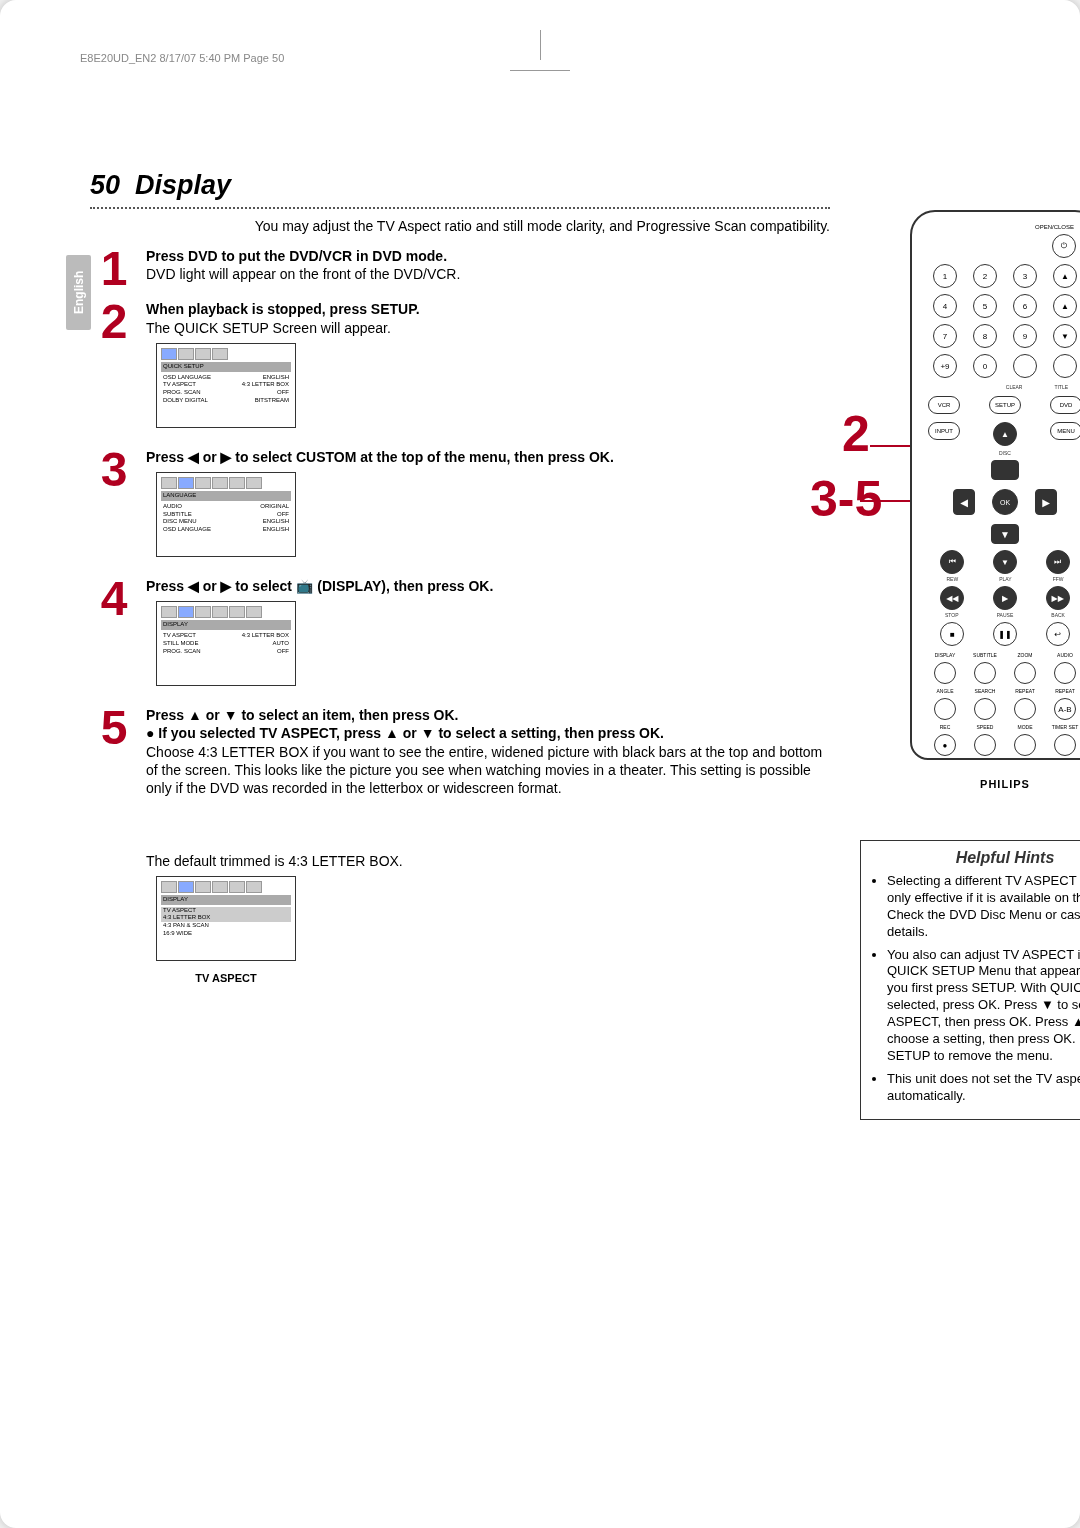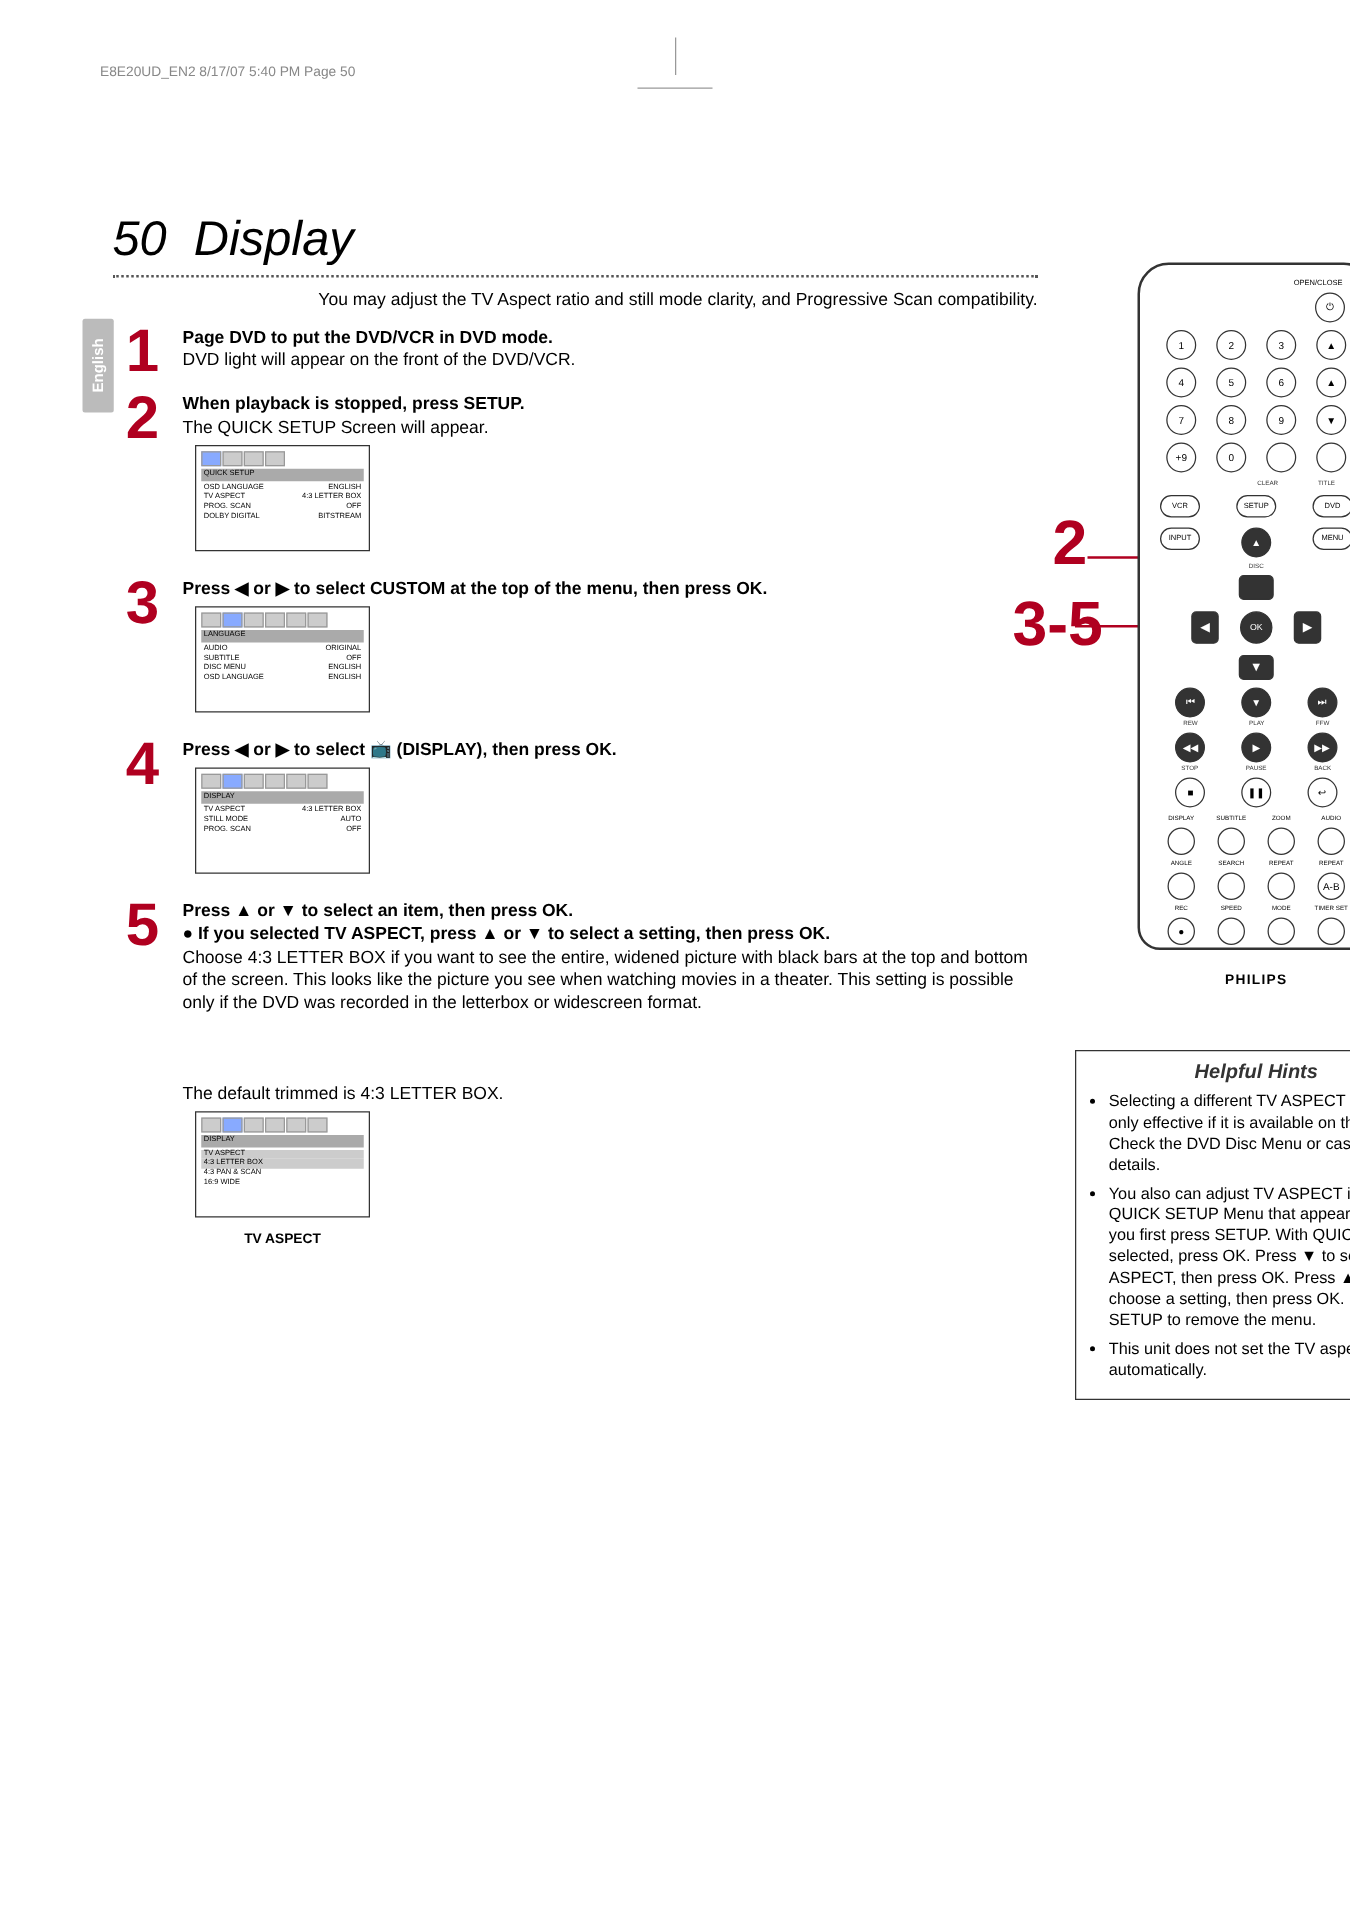--- a/index.html
+++ b/index.html
@@ -11,20 +11,21 @@
     justify-content: center;
   }
   .page {
     width: 1080px;
     height: 1528px;
     background: #fff;
     position: relative;
     box-shadow: 0 0 8px rgba(0,0,0,0.2);
     padding: 50px 70px 50px 90px;
     box-sizing: border-box;
+    border-radius: 16px;
   }
   .header-meta {
     font-size: 11px;
     color: #888;
     position: absolute;
     top: 52px;
     left: 80px;
   }
   .side-tab {
     position: absolute;
@@ -51,22 +52,22 @@
   .left-col {
     flex: 1.1;
   }
   .right-col {
     flex: 0.9;
     display: flex;
     flex-direction: column;
     align-items: center;
   }
   h1.title {
-    font-size: 39px;
-    font-weight: normal;
+    font-size: 27px;
+    font-weight: bold;
     font-style: italic;
     margin: 0 0 6px 0;
   }
   h1.title .pgnum {
     font-style: italic;
   }
   .dotline {
     border: none;
     border-top: 2px dotted #555;
     margin: 0 0 8px 0;
@@ -239,21 +240,21 @@
     <div class="left-col">
       <h1 class="title">
         <span class="pgnum">50</span>&nbsp;&nbsp;<span>Display</span>
       </h1>
       <hr class="dotline">
       <div class="intro">You may adjust the TV Aspect ratio and still mode clarity, and Progressive Scan compatibility.</div>
 
       <div class="step">
         <div class="stepnum">1</div>
         <div class="stepbody">
-          <span class="bold">Page DVD to put the DVD/VCR in DVD mode.</span><br>
+          <span class="bold">Press DVD to put the DVD/VCR in DVD mode.</span><br>
           <span>DVD light will appear on the front of the DVD/VCR.</span>
         </div>
       </div>
 
       <div class="step">
         <div class="stepnum">2</div>
         <div class="stepbody">
           <span class="bold">When playback is stopped, press SETUP.</span><br>
           <span>The QUICK SETUP Screen will appear.</span>
           <div class="osd-screen" style="position:relative;">

